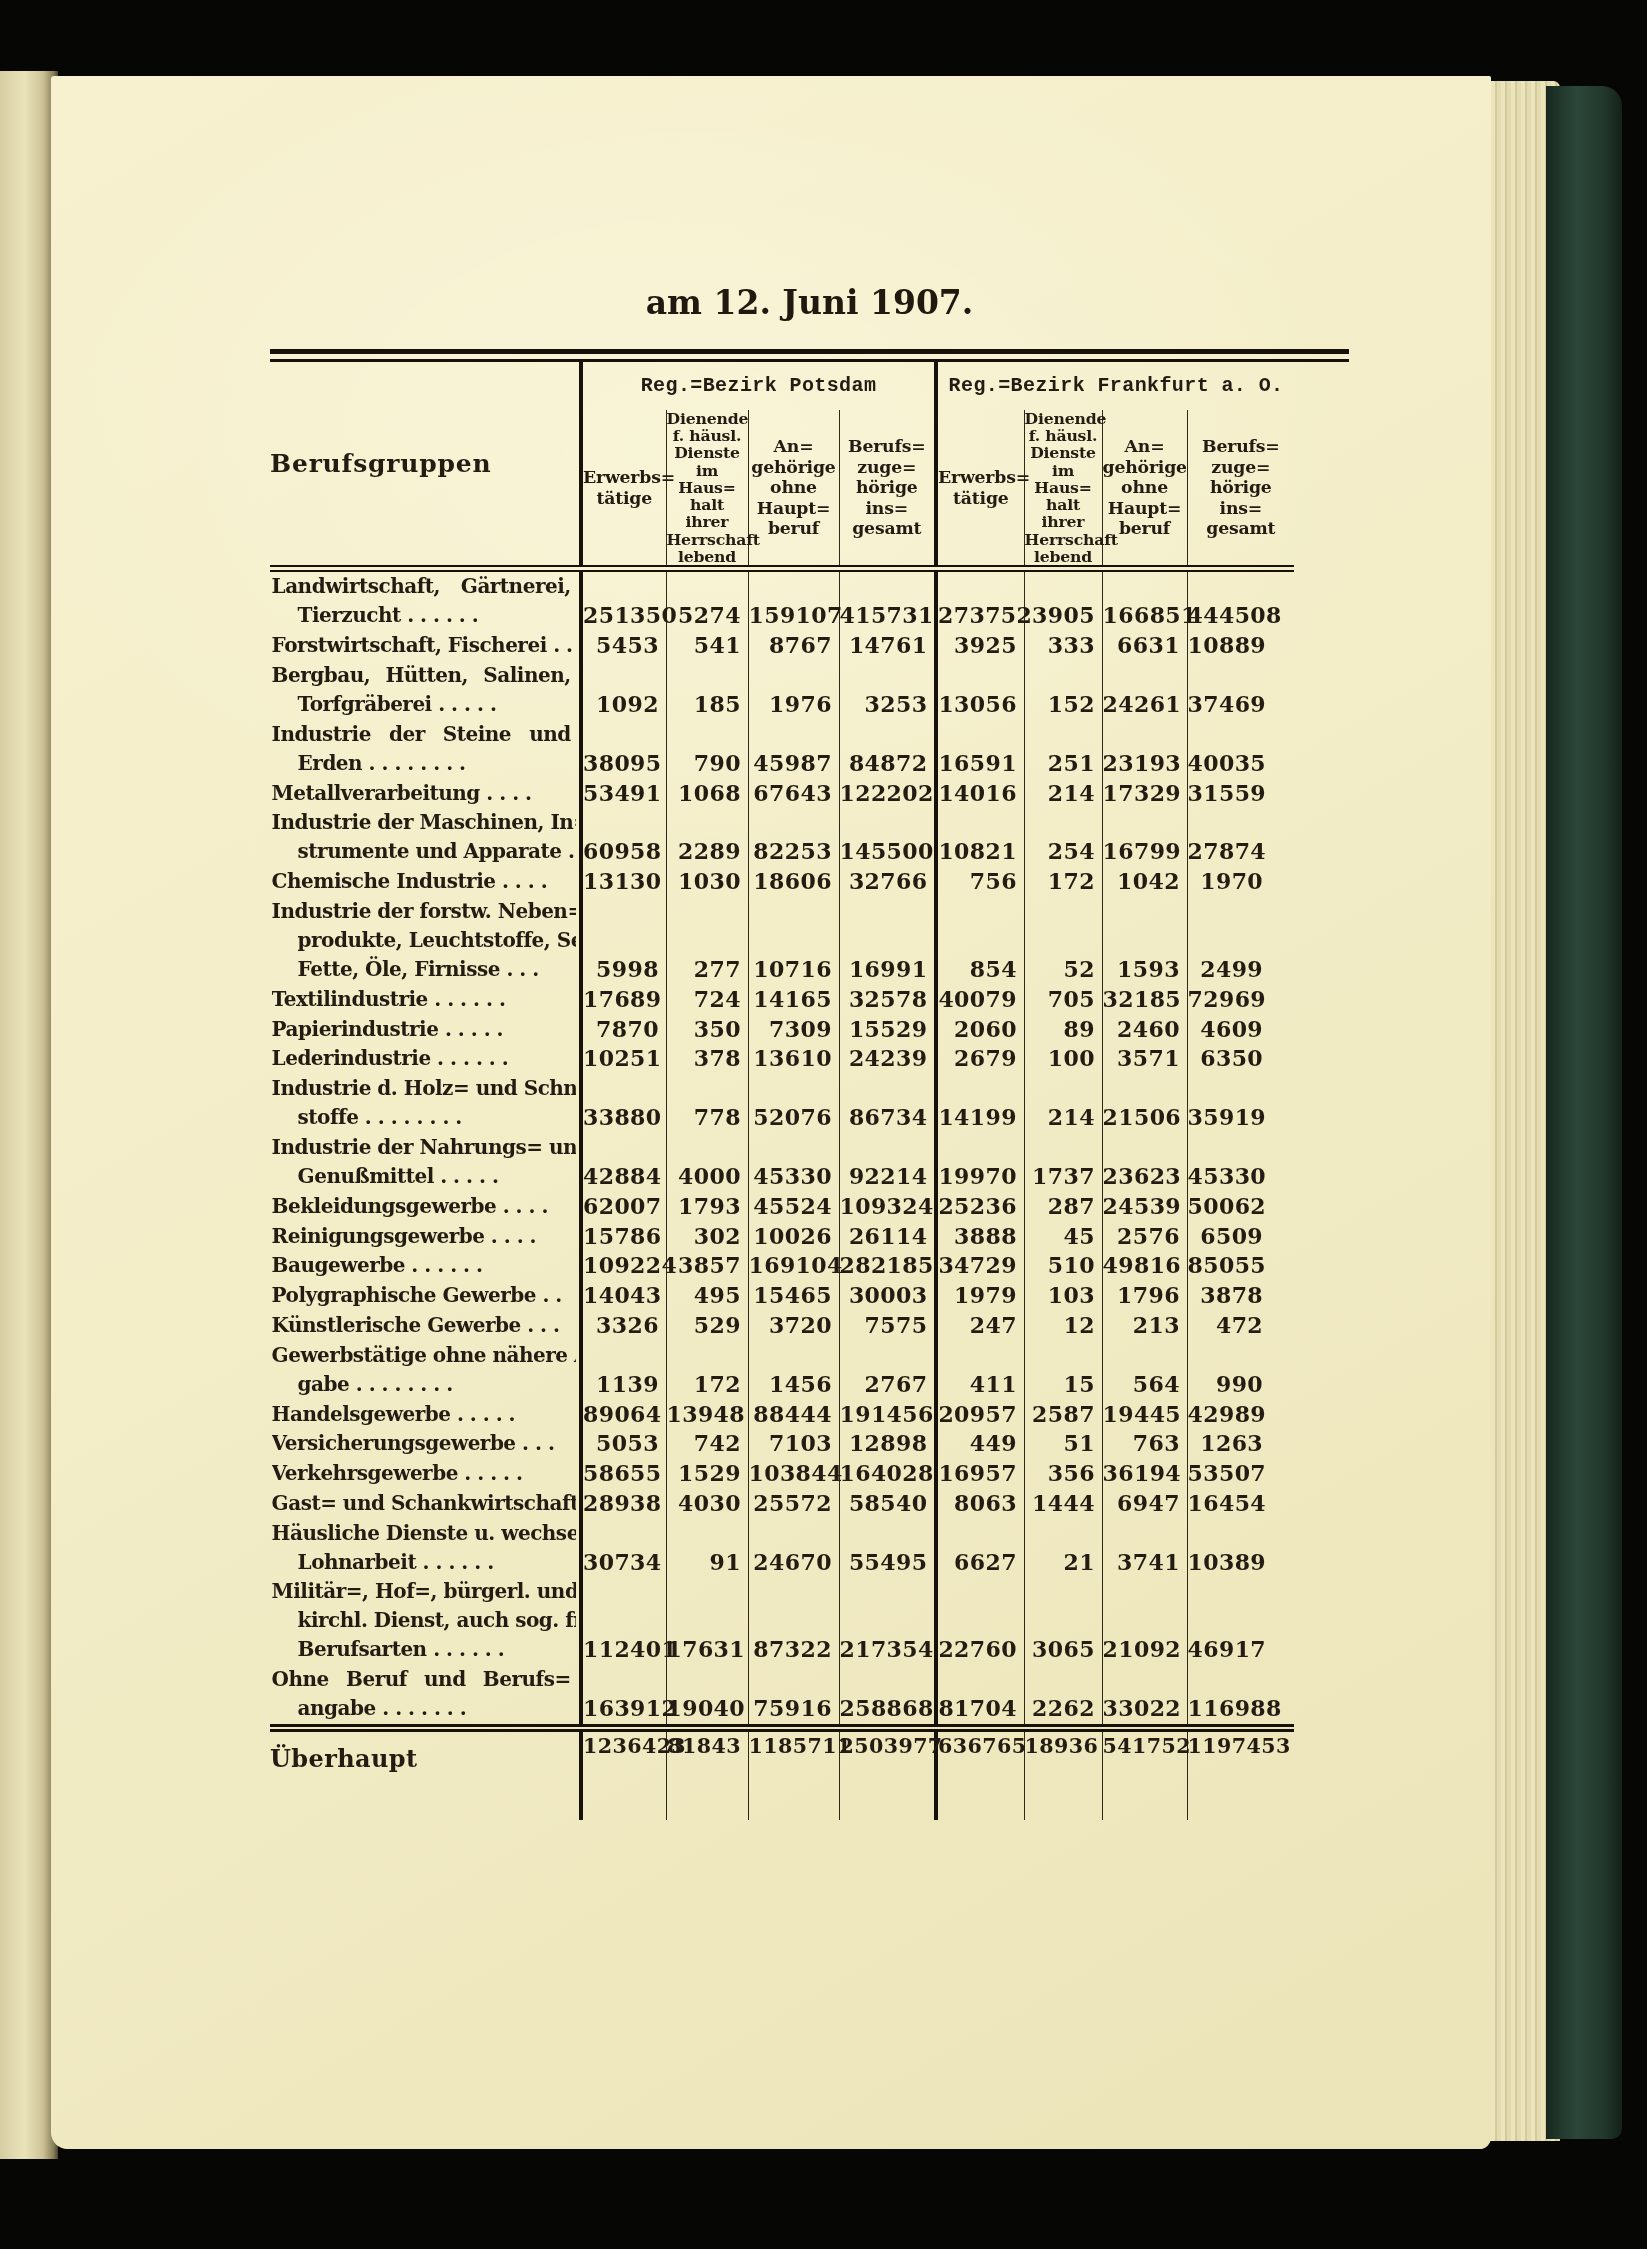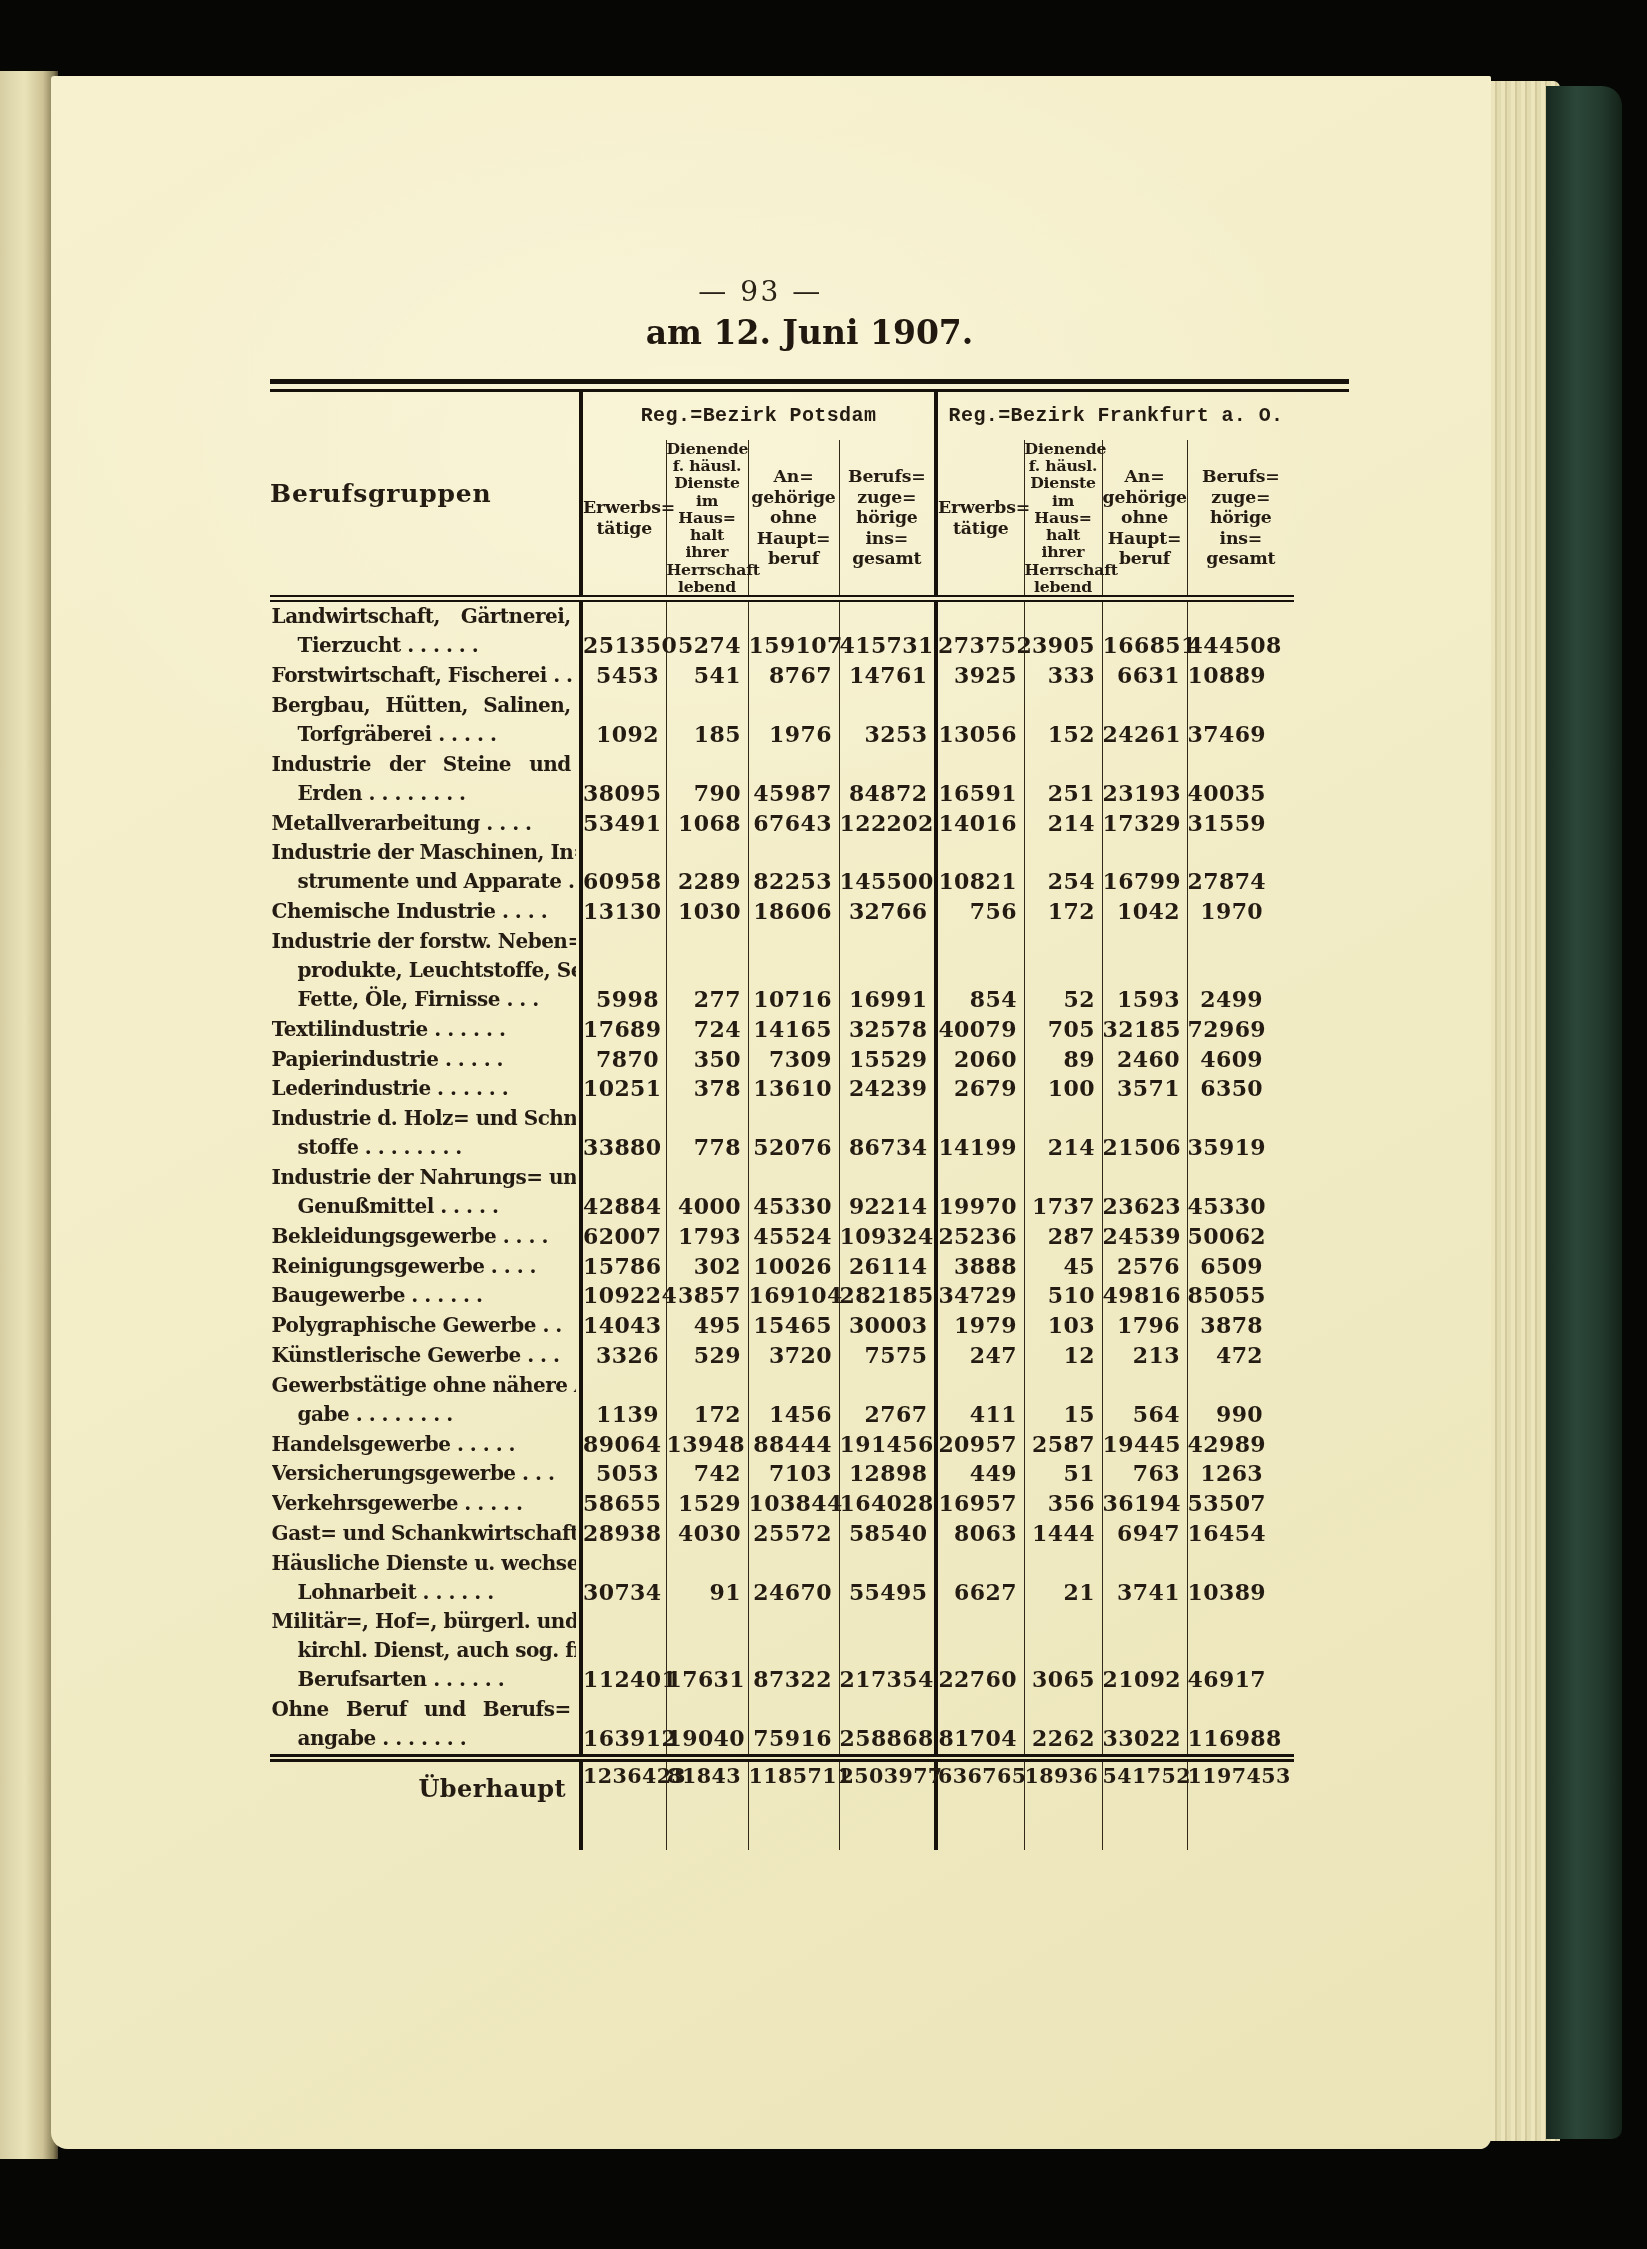--- a/index.html
+++ b/index.html
@@ -75,36 +75,35 @@
   .just{text-align:justify;text-align-last:justify;padding-right:5px;}
   .num{
     text-align:right;font-size:22px;line-height:29px;font-weight:600;
     padding:0 6.6px 0.8px 0;letter-spacing:0.4px;
   }
   td.num:last-child{padding-right:31px;}
   tfoot td{
     border-top:8.2px double #17110b;vertical-align:top;height:76px;padding-top:11.5px;
   }
   .totlbl{
-    text-align:right;font-size:24px;font-weight:bold;padding-right:13px;letter-spacing:0.4px;
+    font-size:24px;font-weight:bold;padding-right:13px;letter-spacing:0.4px;
   }
   tfoot .num{font-size:20.6px;font-weight:700;}
 </style>
 </head>
 <body>
 
 <div>
   <div class="left-sliver"></div>
   <div class="edge-stack"></div>
   <div class="cover"></div>
 
   <div class="page">
     <div class="content">
 
-      <div class="pageno">— 93 —</div>
       <div class="subtitle">am 12. Juni 1907.</div>
 
       <div class="tablewrap">
         <div class="toprule">
           <div class="a"></div>
             <div class="b"></div>
         </div>
         <table id="stat-table">
           <colgroup>
             <col style="width:311px">

